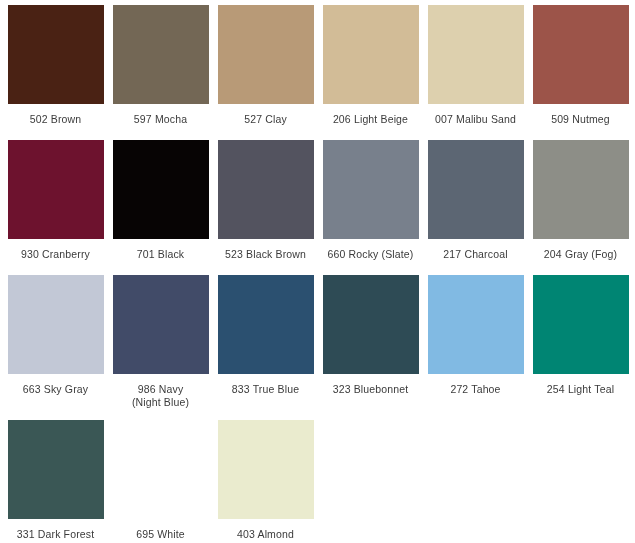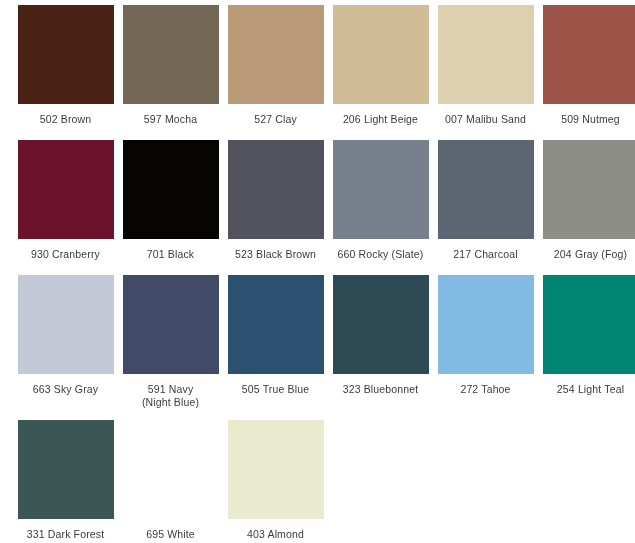--- a/index.html
+++ b/index.html
@@ -11,21 +11,21 @@
   body {
     width: 635px;
     height: 543px;
     font-family: "Liberation Sans", sans-serif;
     -webkit-font-smoothing: antialiased;
   }
   #swatch-grid {
     display: grid;
     grid-template-columns: repeat(6, 105px);
     grid-template-rows: 135px 135px 145px 128px;
-    padding: 0 0 0 13px;
+    padding: 0 0 0 3px;
     box-sizing: border-box;
     width: 632px;
   }
   .swatch-cell {
     display: flex;
     flex-direction: column;
     align-items: center;
     width: 105px;
     box-sizing: border-box;
   }
@@ -101,26 +101,26 @@
     <div class="swatch-cell">
       <div class="swatch-chip" style="background: rgb(141, 142, 135);"></div>
       <div class="swatch-label">204 Gray (Fog)</div>
     </div>
     <div class="swatch-cell">
       <div class="swatch-chip" style="background: rgb(194, 200, 214);"></div>
       <div class="swatch-label">663 Sky Gray</div>
     </div>
     <div class="swatch-cell">
       <div class="swatch-chip" style="background: rgb(65, 75, 104);"></div>
-      <div class="swatch-label">591 Navy
+      <div class="swatch-label">986 Navy
 (Night Blue)</div>
     </div>
     <div class="swatch-cell">
       <div class="swatch-chip" style="background: rgb(43, 80, 112);"></div>
-      <div class="swatch-label">505 True Blue</div>
+      <div class="swatch-label">833 True Blue</div>
     </div>
     <div class="swatch-cell">
       <div class="swatch-chip" style="background: rgb(46, 75, 85);"></div>
       <div class="swatch-label">323 Bluebonnet</div>
     </div>
     <div class="swatch-cell">
       <div class="swatch-chip" style="background: rgb(129, 186, 227);"></div>
       <div class="swatch-label">272 Tahoe</div>
     </div>
     <div class="swatch-cell">

